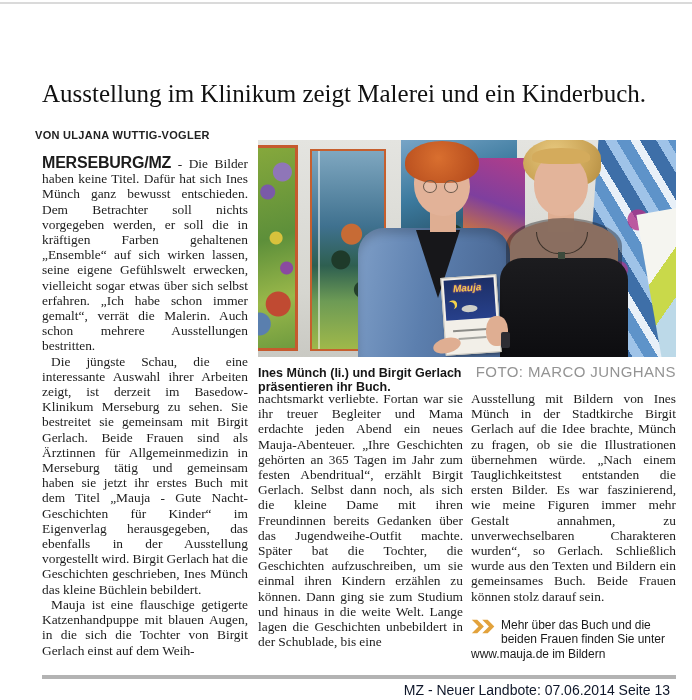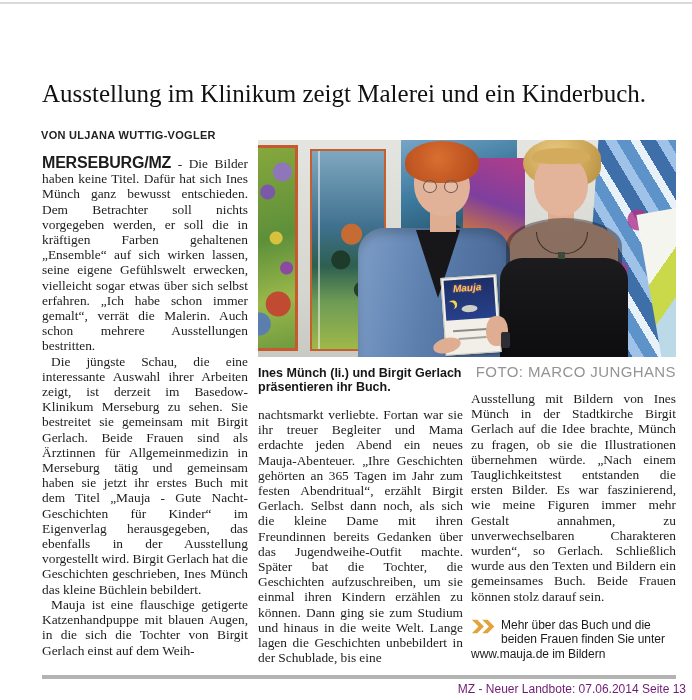--- a/index.html
+++ b/index.html
@@ -5,29 +5,29 @@
   * { margin:0; padding:0; box-sizing:border-box; }
   body { background:#888; }
   .page { position:relative; width:692px; height:700px; background:#ffffff; overflow:hidden;
           font-family:"Liberation Serif","DejaVu Serif",serif; color:#1c1c1c; }
   .top-rule { position:absolute; top:2px; left:0; width:692px; height:2px; background:#dadada; }
 
   .headline { position:absolute; left:42px; top:16px; width:630px;
               font-size:45px; font-weight:bold; letter-spacing:-1px; color:#111; line-height:1.1; }
   .subhead  { position:absolute; left:42px; top:80px; width:630px;
               font-size:25px; font-weight:normal; color:#111; }
-  .byline   { position:absolute; left:41px; top:129px;
+  .byline   { position:absolute; left:35px; top:129px;
               font-family:"Liberation Sans",sans-serif; font-size:11px; font-weight:bold;
               letter-spacing:.3px; color:#222;text-align:center; }
 
   .col { position:absolute; text-align:justify; font-size:13.4px; line-height:15.2px;
          hyphens:auto; -webkit-hyphens:auto; word-spacing:-0.2px; }
   .col p + p { text-indent:9px; }
   .col-left   { left:42px;  top:155px; width:206px; }
-  .col-middle { left:258px; top:391px; width:205px;margin-top:16px; }
+  .col-middle { left:258px; top:391px; width:205px; }
   .col-right  { left:471px; top:391px; width:205px; }
   .lead-in { font-family:"Liberation Sans",sans-serif; font-weight:bold; font-size:16px;
              letter-spacing:-0.2px; }
 
   
   .photo { position:absolute; left:258px; top:140px; width:418px; height:217px; overflow:hidden;
            background:linear-gradient(180deg,#e4e4e0 0%,#d6d6d0 70%,#c9c9c3 100%); }
   .photo * { position:absolute; }
   .painting-1 { left:-8px; top:5px; width:48px; height:206px; border:3px solid #c65a2e;
     background:
@@ -119,22 +119,22 @@
   .credit  { font-size:15px; color:#949494; letter-spacing:.4px; white-space:nowrap; }
 
   
   .note { margin-top:14px; font-family:"Liberation Sans",sans-serif; font-size:12px;
     line-height:14.5px; text-align:left; color:#1a1a1a; }
   .note-icon-wrap { float:left; width:30px; height:27px; }
   .note b { font-weight:normal; }
 
   
   .footer-rule { position:absolute; left:42px; top:675px; width:634px; height:4px; background:#b3b3b3; }
-  .footer-text { position:absolute; left:52px; top:682px; width:634px; text-align:right;
-    font-family:"Liberation Sans",sans-serif; font-size:12px; color:#701a75; }
+  .footer-text { position:absolute; left:36px; top:682px; width:634px; text-align:right;
+    font-family:"Liberation Sans",sans-serif; font-size:14px; color:#0f172a; }
 </style>
 </head>
 <body>
 
 <div class="page">
   <div class="top-rule"></div>
 
   <h2 class="subhead">Ausstellung im Klinikum zeigt Malerei und ein Kinderbuch.</h2>
   <div class="byline">VON ULJANA WUTTIG-VOGLER</div>
 

